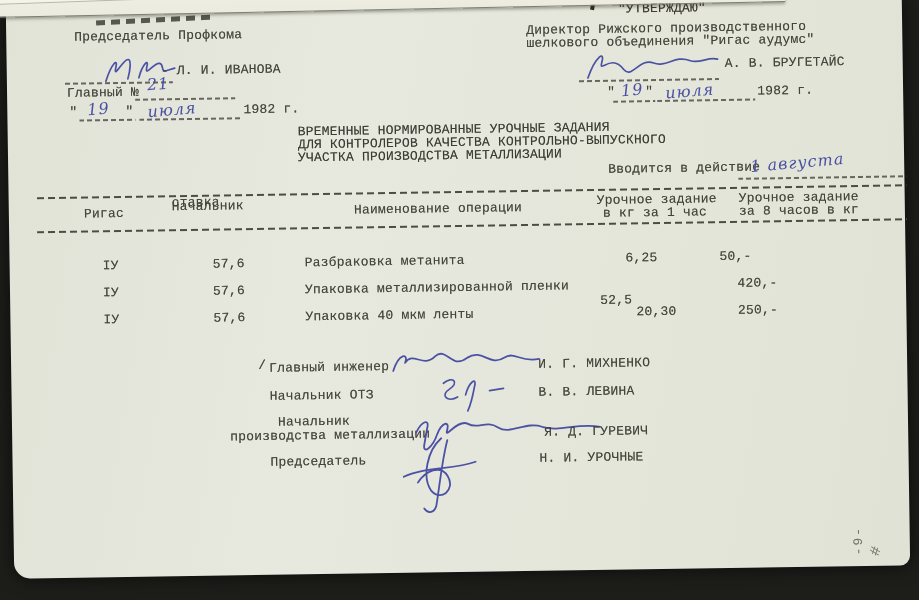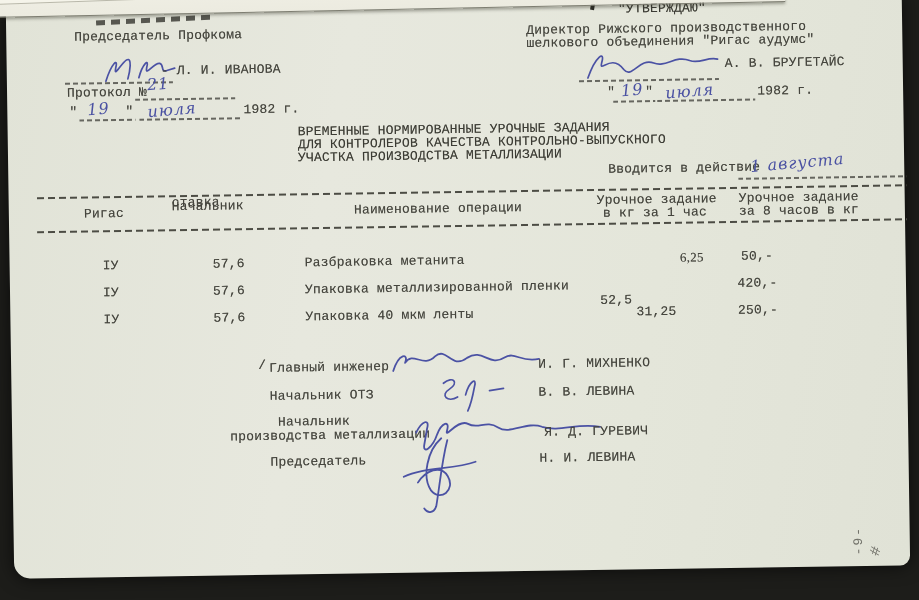--- a/index.html
+++ b/index.html
@@ -40,21 +40,21 @@
 
 <div class="stage">
   <div class="paper">
 
     <div class="t" style="left:68px;top:21px;">Председатель Профкома</div>
     <svg class="sig" style="left:95px;top:46px;" width="88" height="30" viewBox="0 0 88 30">
       <path d="M4,26 C10,8 17,2 14,13 C12,23 19,9 25,5 C31,2 28,17 26,24 M37,23 C41,9 48,3 45,13 C43,23 52,8 58,9 C63,10 58,19 66,16 L73,14" stroke-width="1.7"></path>
     </svg>
     <div class="ul" style="left:58px;top:73px;width:108px;"></div>
     <div class="t" style="left:154px;top:56px;">- Л. И. ИВАНОВА</div>
-    <div class="t" style="left:60px;top:77px;">Протокол №</div>
+    <div class="t" style="left:60px;top:77px;">Главный №</div>
     <div class="hand" style="left:140px;top:66px;">21</div>
     <div class="ul" style="left:128px;top:90px;width:100px;"></div>
     <div class="t" style="left:62px;top:96px;">"</div>
     <div class="hand" style="left:80px;top:90px;">19</div>
     <div class="t" style="left:118px;top:96px;">"</div>
     <div class="hand" style="left:140px;top:92px;">июля</div>
     <div class="ul" style="left:72px;top:110px;width:56px;"></div>
     <div class="ul" style="left:132px;top:110px;width:102px;"></div>
     <div class="t" style="left:236px;top:96px;">1982 г.</div>
 
@@ -89,35 +89,35 @@
     <div class="t" style="left:588px;top:192px;">Урочное задание</div>
     <div class="t" style="left:594px;top:205px;">в кг за 1 час</div>
     <div class="t" style="left:730px;top:192px;">Урочное задание</div>
     <div class="t" style="left:730px;top:205px;">за 8 часов в кг</div>
     <div class="dl" style="left:28px;top:221px;width:870px;"></div>
 
     <div>
       <div class="t" style="left:93px;top:250px;">IУ</div>
       <div class="t" style="left:203px;top:250px;">57,6</div>
       <div class="t" style="left:295px;top:250px;">Разбраковка метанита</div>
-      <div class="t" style="left:618px;top:250px;width:76px;text-align:right;font-family:Liberation Serif, serif;">6,25</div>
-      <div class="t" style="left:710px;top:250px;width:75px;text-align:center;">50,-</div>
+      <div class="t" style="left:572px;top:250px;width:76px;text-align:right;">6,25</div>
+      <div class="t" style="left:710px;top:250px;width:75px;text-align:left;">50,-</div>
     </div>
     <div>
       <div class="t" style="left:93px;top:277px;">IУ</div>
       <div class="t" style="left:203px;top:277px;">57,6</div>
       <div class="t" style="left:295px;top:277px;">Упаковка металлизированной пленки</div>
       <div class="t" style="left:590px;top:292px;width:76px;text-align:left;">52,5</div>
       <div class="t" style="left:710px;top:277px;width:75px;text-align:center;">420,-</div>
     </div>
     <div>
       <div class="t" style="left:93px;top:304px;">IУ</div>
       <div class="t" style="left:203px;top:304px;">57,6</div>
       <div class="t" style="left:295px;top:304px;">Упаковка 40 мкм ленты</div>
-      <div class="t" style="left:590px;top:304px;width:76px;text-align:right;">31,25</div>
+      <div class="t" style="left:590px;top:304px;width:76px;text-align:right;">20,30</div>
       <div class="t" style="left:710px;top:304px;width:75px;text-align:center;">250,-</div>
     </div>
 
     <div class="t" style="left:247px;top:352px;">/</div>
     <div class="t" style="left:258px;top:355px;">Главный инженер</div>
     <svg class="sig" style="left:378px;top:344px;" width="155" height="32" viewBox="0 0 155 32">
       <path d="M4,22 C10,4 20,4 16,14 C24,2 34,20 46,8 C58,-2 62,22 78,10 C94,0 100,20 116,10 C126,4 132,16 150,12" stroke-width="1.8"></path>
     </svg>
     <div class="t" style="left:527px;top:355px;">И. Г. МИХНЕНКО</div>
 
@@ -131,21 +131,21 @@
 производства металлизации</div>
     <svg class="sig" style="left:400px;top:408px;" width="195" height="50" viewBox="0 0 195 50">
       <path d="M4,20 C10,8 18,6 15,16 L12,32 C10,42 20,36 25,22 C30,10 38,8 35,18 C32,28 46,6 56,12 C66,18 74,8 86,16 C98,24 114,10 130,16 C148,22 166,12 188,17" stroke-width="1.8"></path>
     </svg>
     <div class="t" style="left:532px;top:423px;">Я. Д. ГУРЕВИЧ</div>
 
     <div class="t" style="left:258px;top:449px;">Председатель</div>
     <svg class="sig" style="left:385px;top:428px;" width="100" height="85" viewBox="0 0 100 85">
       <path d="M44,6 C30,18 24,44 33,58 C42,70 58,58 50,44 C43,32 28,38 20,50 M50,8 C44,30 42,52 38,74 C36,80 30,82 26,76 M6,44 C26,34 56,38 78,30" stroke-width="1.8"></path>
     </svg>
-    <div class="t" style="left:527px;top:449px;">Н. И. ЛЕВИНА</div>
+    <div class="t" style="left:527px;top:449px;">Н. И. УРОЧНЫЕ</div>
 
     <div class="vnum pencil" style="left:830px;top:535px;">-9-</div>
     <div class="cmark pencil" style="left:858px;top:545px;">#</div>
 
     <div class="remnant"></div>
     <div class="staple"></div>
   </div>
 
   <div class="sliver"></div>
   <div class="sliver2"></div>

